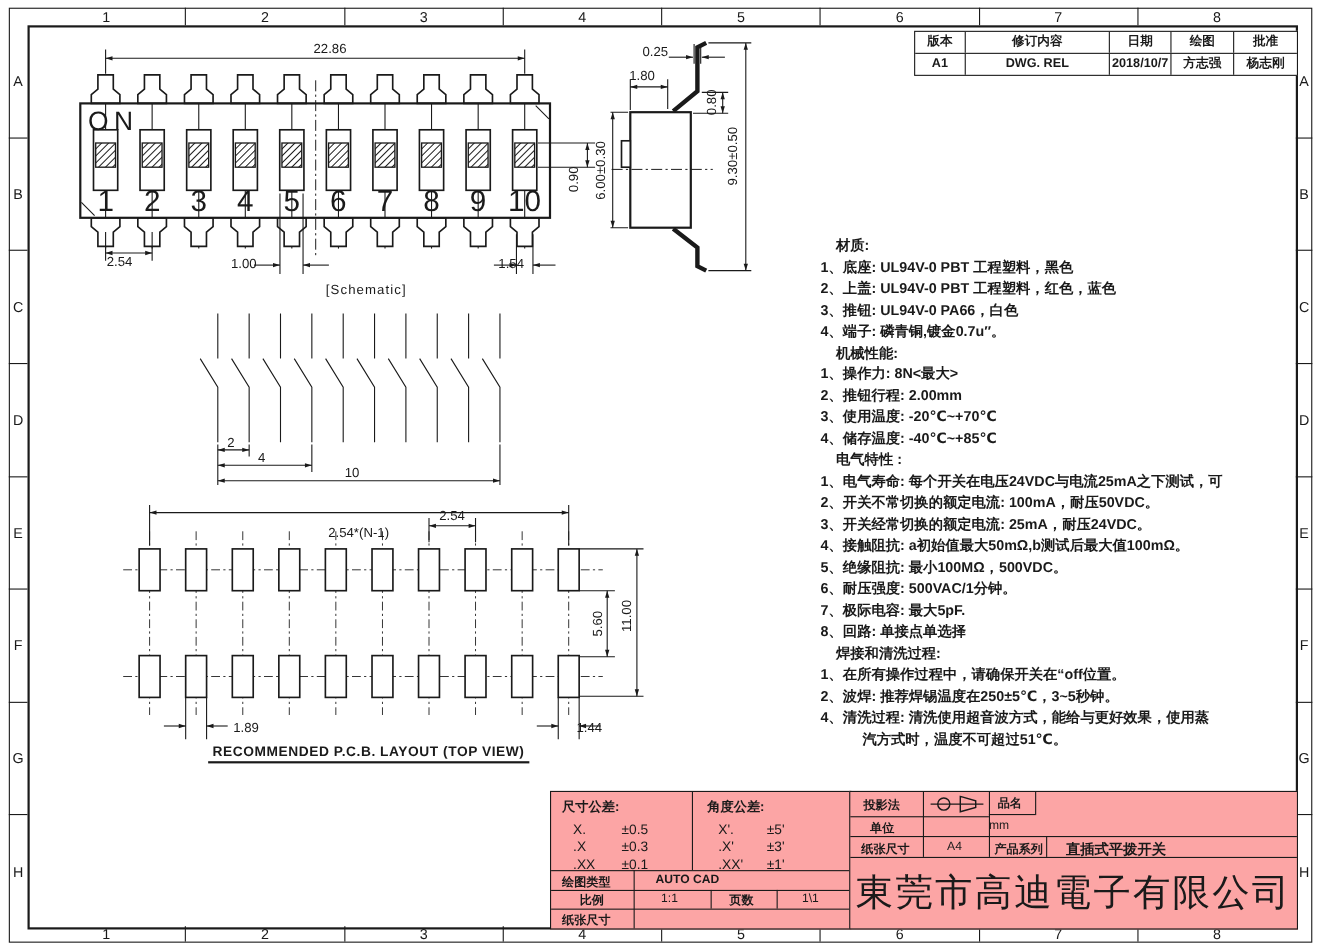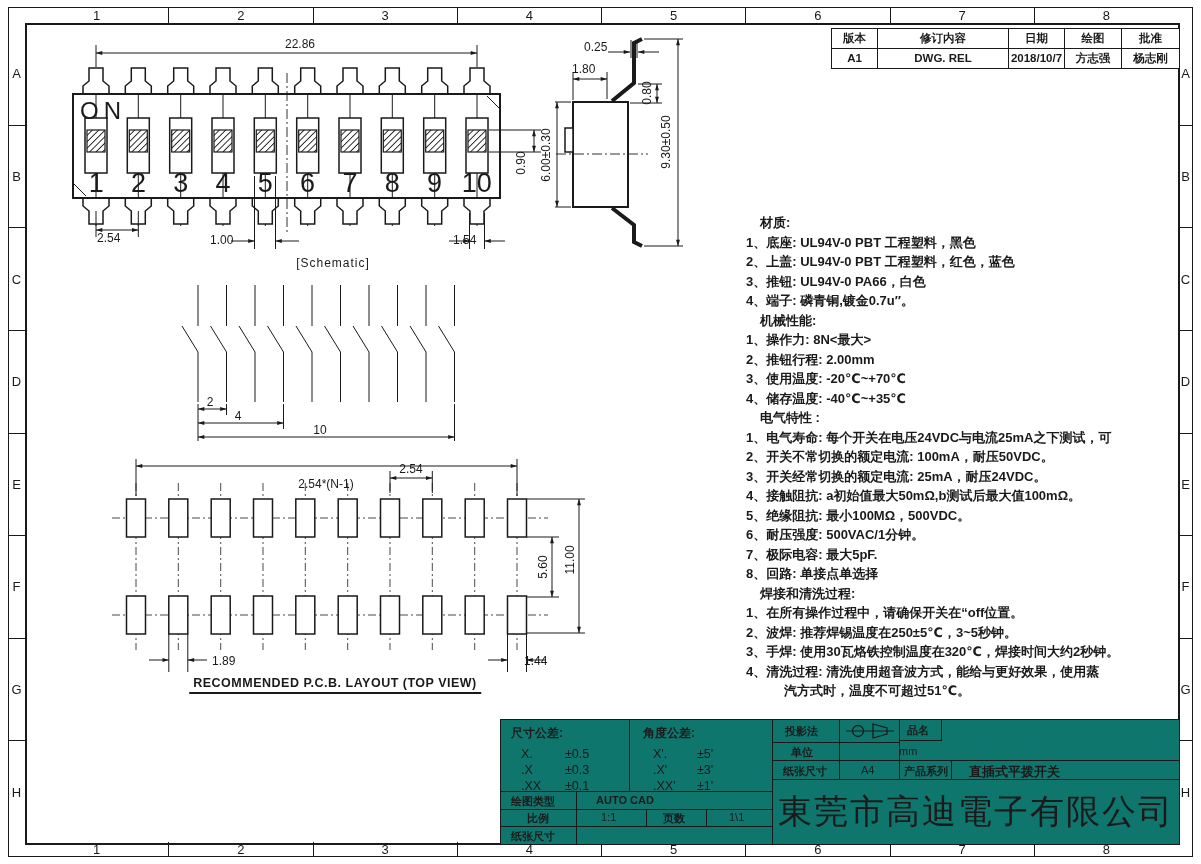--- a/index.html
+++ b/index.html
@@ -42,21 +42,21 @@
   .specs .head{margin-left:18px;}
   .specs .item{margin-left:4px;}
   .specs .cont{margin-left:42px;}
   
   .rev{position:absolute;left:831px;top:28px;width:347px;border:1.5px solid #1a1a1a;background:#fff;}
   .rev .r{display:grid;grid-template-columns:45px 131px 56px 57px 1fr;}
   .rev .r.hd{border-bottom:1.2px solid #1a1a1a;}
   .rev .c{height:19px;line-height:19px;text-align:center;font-size:11.5px;font-weight:700;overflow:hidden;}
   .rev .c + .c{border-left:1.2px solid #1a1a1a;}
   
-  .tb{position:absolute;background:#0f766e;border:1.5px solid #1a1a1a;}
+  .tb{position:absolute;background:#fca5a5;border:1.5px solid #1a1a1a;}
   .tbA{left:500px;top:719px;width:272px;height:124px;}
   .tbB{left:772px;top:719px;width:406px;height:124px;}
   .ln{position:absolute;background:#1a1a1a;}
   .lbl{position:absolute;font-size:11px;font-weight:700;white-space:nowrap;}
   .val{position:absolute;font-size:11px;white-space:nowrap;}
   .tol-head{position:absolute;font-size:12px;font-weight:700;}
   .tol-col{position:absolute;font-size:12.5px;line-height:16px;}
   .tol-col div{display:flex;}
   .tol-col .sym{width:44px;}
   .company{position:absolute;left:0;right:0;top:59px;bottom:0;display:flex;align-items:center;justify-content:center;
@@ -292,34 +292,33 @@
 
   <div class="head">材质:</div>
       <div class="item">1、底座: UL94V-0 PBT 工程塑料，黑色</div>
       <div class="item">2、上盖: UL94V-0 PBT 工程塑料，红色，蓝色</div>
       <div class="item">3、推钮: UL94V-0 PA66，白色</div>
       <div class="item">4、端子: 磷青铜,镀金0.7u″。</div>
       <div class="head">机械性能:</div>
       <div class="item">1、操作力: 8N&lt;最大&gt;</div>
       <div class="item">2、推钮行程: 2.00mm</div>
       <div class="item">3、使用温度: -20℃~+70℃</div>
-      <div class="item">4、储存温度: -40℃~+35℃</div>
+      <div class="item">4、储存温度: -40℃~+85℃</div>
       <div class="head">电气特性 :</div>
       <div class="item">1、电气寿命: 每个开关在电压24VDC与电流25mA之下测试，可</div>
       <div class="item">2、开关不常切换的额定电流: 100mA，耐压50VDC。</div>
       <div class="item">3、开关经常切换的额定电流: 25mA，耐压24VDC。</div>
       <div class="item">4、接触阻抗: a初始值最大50mΩ,b测试后最大值100mΩ。</div>
       <div class="item">5、绝缘阻抗: 最小100MΩ，500VDC。</div>
       <div class="item">6、耐压强度: 500VAC/1分钟。</div>
       <div class="item">7、极际电容: 最大5pF.</div>
       <div class="item">8、回路: 单接点单选择</div>
       <div class="head">焊接和清洗过程:</div>
       <div class="item">1、在所有操作过程中，请确保开关在“off位置。</div>
       <div class="item">2、波焊: 推荐焊锡温度在250±5℃，3~5秒钟。</div>
-      <div class="item">3、手焊: 使用30瓦烙铁控制温度在320℃，焊接时间大约2秒钟。</div>
       <div class="item">4、清洗过程: 清洗使用超音波方式，能给与更好效果，使用蒸</div>
       <div class="cont">汽方式时，温度不可超过51℃。</div>
     </div>
 
   <div class="rev">
     <div class="r hd">
 
     <div class="c">版本</div>
         <div class="c">修订内容</div>
         <div class="c">日期</div>

